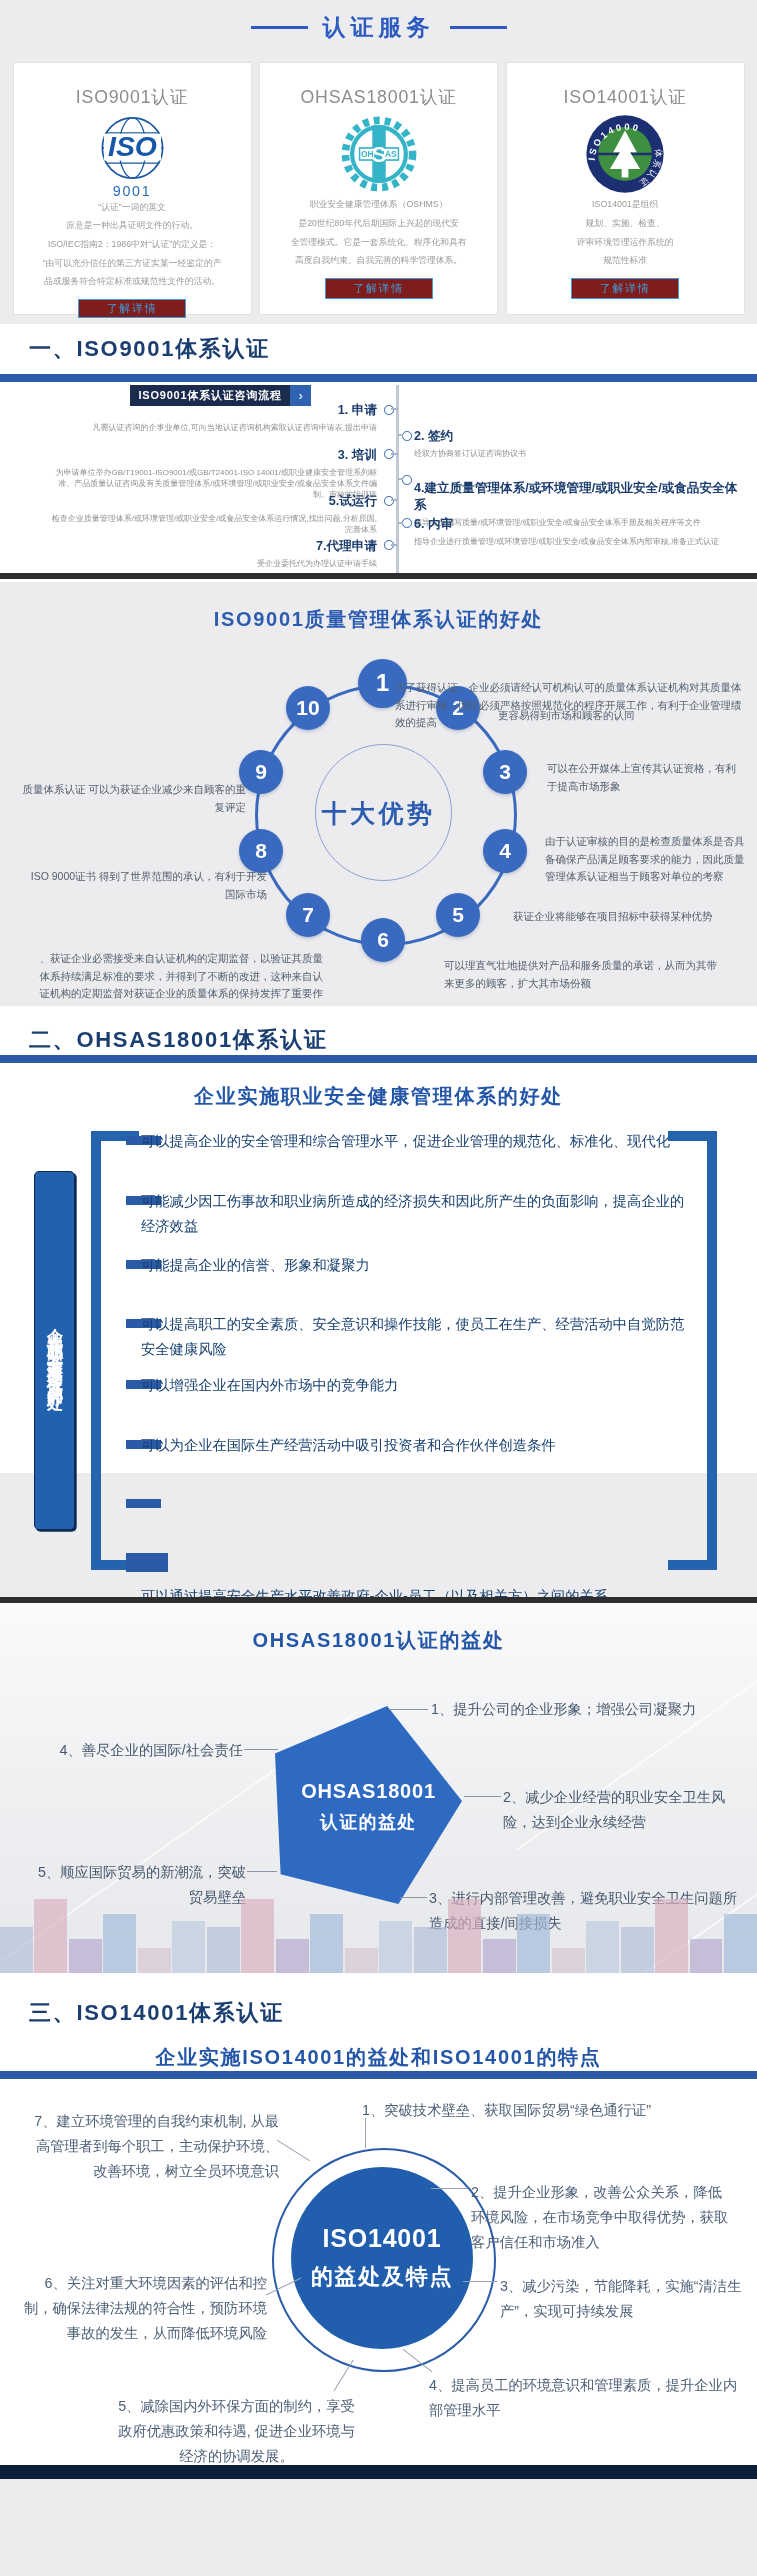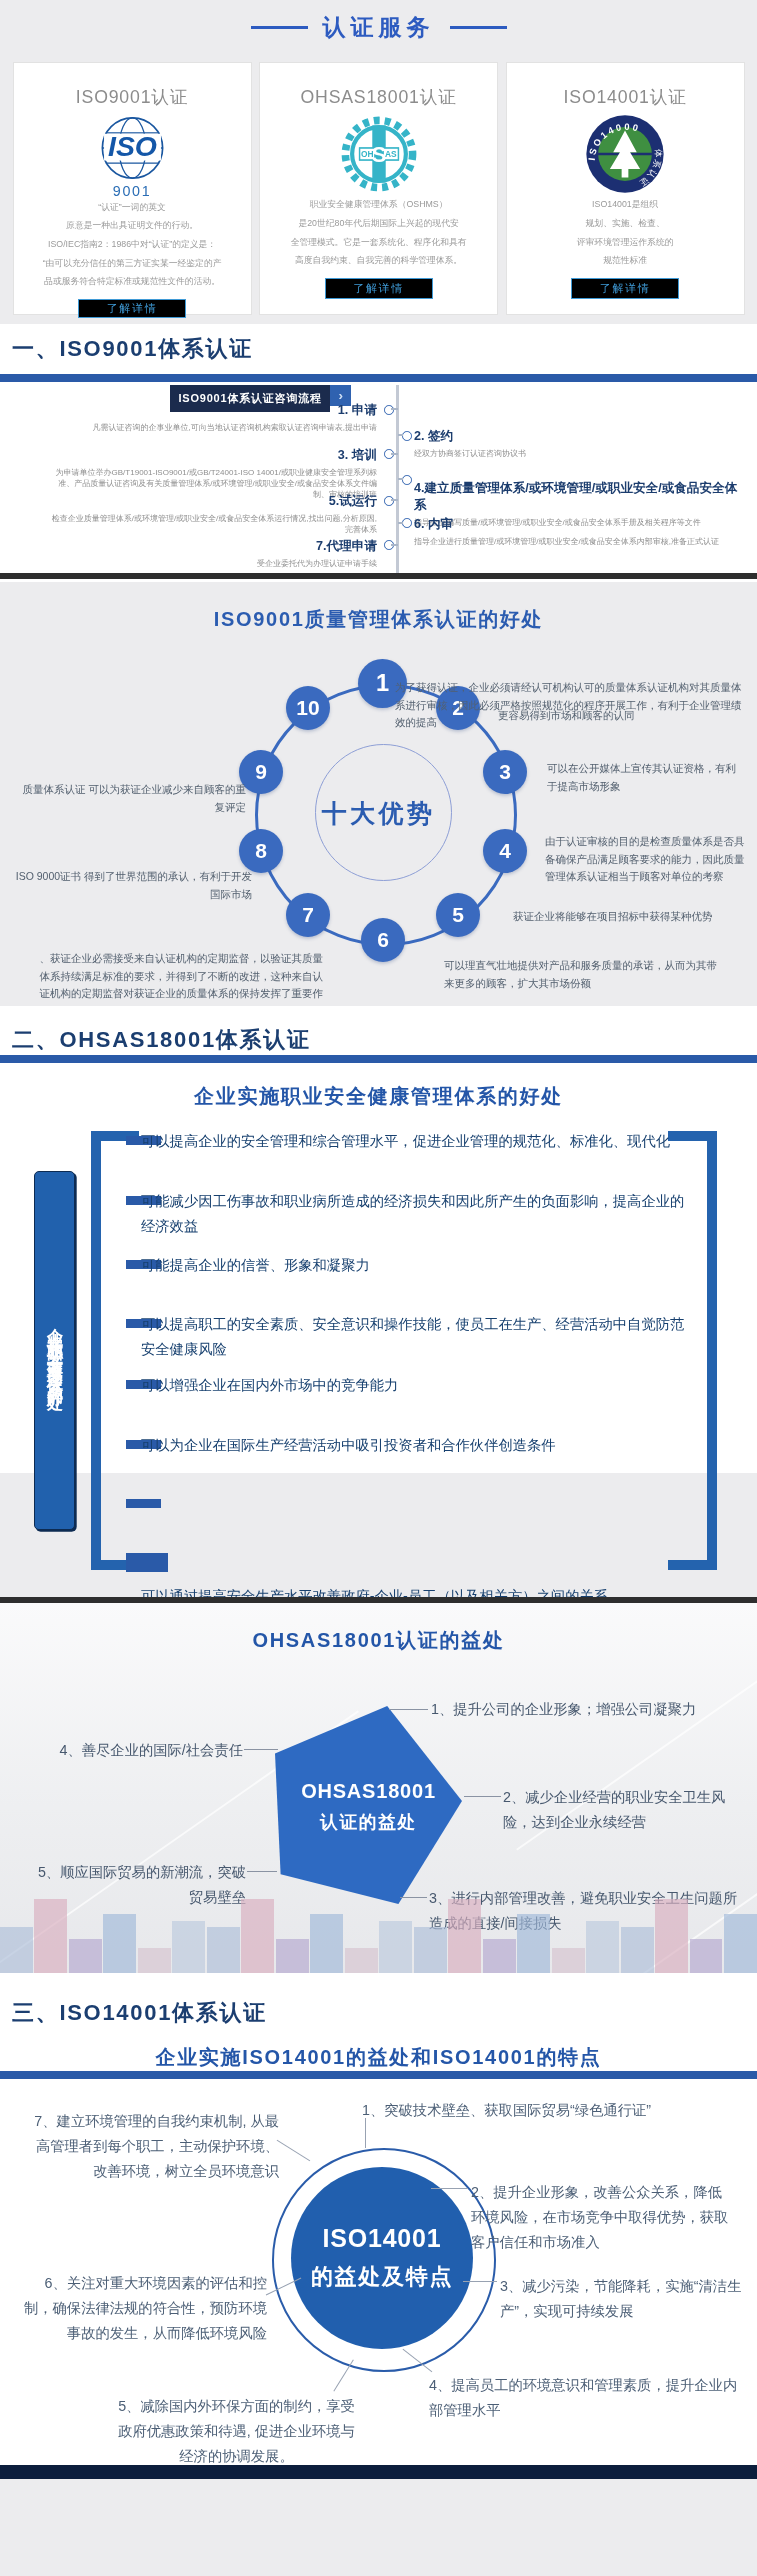--- a/index.html
+++ b/index.html
@@ -13,29 +13,29 @@
   .top-title{font-size:23px;font-weight:bold;color:#2d5bc0;letter-spacing:5px;}
 
   
   .cards{position:absolute;top:62px;left:12.6px;width:732px;display:flex;gap:7.6px;}
   .card{flex:1;height:251px;background:#fff;border:0.8px solid #e2e2e2;display:flex;flex-direction:column;align-items:center;}
   .card-title{margin-top:22px;font-size:17.7px;color:#8c8c8c;letter-spacing:0.8px;}
   .card-logo{height:94px;margin-top:3.4px;display:flex;flex-direction:column;align-items:center;justify-content:center;}
   .logo-sub{font-size:14.3px;color:#2a6db5;margin-top:-1.7px;letter-spacing:1.7px;}
   .card-desc{flex:1;display:flex;flex-direction:column;justify-content:center;gap:1.7px;width:100%;}
   .card-desc div{font-size:8.8px;color:#9a9a9a;text-align:center;line-height:17px;}
-  .card-btn{margin:8.4px 0 15px 0;width:108px;height:25px;border:0.8px solid #3f9ad6;background:#000000;color:#3f9ad6;font-size:11px;letter-spacing:1.7px;cursor:pointer;font-family:inherit;}
+  .card-btn{margin:8.4px 0 15px 0;width:108px;height:25px;border:0.8px solid #3f9ad6;background:#7f1d1d;color:#3f9ad6;font-size:11px;letter-spacing:1.7px;cursor:pointer;font-family:inherit;}
 
   
   .s1{top:324px;height:258px;}
-  .h2{position:absolute;left:12px;font-size:22px;font-weight:bold;color:#1b3e70;letter-spacing:1.7px;}
+  .h2{position:absolute;left:29px;font-size:22px;font-weight:bold;color:#1b3e70;letter-spacing:1.7px;}
   .s1 .h2{top:10px;}
   .bluebar{position:absolute;left:0;width:757px;height:7.6px;background:#2a5aa8;}
   .s1 .bluebar{top:50px;}
-  .flow-badge{position:absolute;left:130px;top:61px;height:27px;display:flex;margin-left:40px;}
+  .flow-badge{position:absolute;left:130px;top:61px;height:21px;display:flex;}
   .flow-badge .txt{background:#1b2b4d;color:#fff;font-size:11px;font-weight:bold;display:flex;align-items:center;padding:0 8.4px;letter-spacing:0.8px;}
   .flow-badge .arr{width:21px;height:21px;background:#2f62b0;color:#cfe0f5;display:flex;align-items:center;justify-content:center;font-size:13.5px;font-weight:bold;}
   .vline{position:absolute;left:396px;top:61px;width:2.5px;height:188px;background:#c3c9d4;}
   .fdot{position:absolute;width:7.6px;height:7.6px;border:1.7px solid #2f62b0;border-radius:50%;background:#fff;}
   .fcon{position:absolute;height:1.7px;background:#aab6c8;}
   .fstep{position:absolute;}
   .fstep .ft{font-size:12.6px;font-weight:bold;color:#1c3d6e;}
   .fstep .fd{font-size:8px;color:#8f8f8f;line-height:11.4px;margin-top:2.5px;}
   .fleft{width:328px;text-align:right;right:380px;}
   .fright{left:414px;width:328px;text-align:left;}
@@ -55,21 +55,21 @@
   .b5{left:436px;top:311px;} .b6{left:361px;top:336px;} .b7{left:286px;top:311px;}
   .b8{left:239px;top:247px;} .b9{left:239px;top:168px;} .b10{left:286px;top:104px;}
   .ctext{position:absolute;font-size:10.5px;color:#53606f;line-height:17.7px;}
   .ct1{left:395px;top:49px;width:347px;margin-top:48px;}
   .ct2{left:498px;top:125px;width:244px;}
   .ct3{left:547px;top:178px;width:195px;}
   .ct4{left:545px;top:251px;width:204px;}
   .ct5{left:513px;top:326px;width:237px;}
   .ct6{left:444px;top:375px;width:283px;}
   .ct7{left:34px;top:368px;width:289px;text-align:right;}
-  .ct8{left:15px;top:286px;width:237px;text-align:right;}
+  .ct8{left:30px;top:286px;width:237px;text-align:right;}
   .ct9{left:17px;top:199px;width:229px;text-align:right;}
   .ct10{left:15px;top:106px;width:279px;text-align:right;}
 
   
   .s2{top:1006px;height:467px;}
   .s2 .h2{top:18.5px;}
   .s2 .bluebar{top:49px;}
   .panel-title{position:absolute;left:0;width:757px;text-align:center;font-size:20px;font-weight:bold;color:#2456a8;letter-spacing:1.7px;}
   .s2 .panel-title{top:77px;}
   .rail{position:absolute;width:10px;background:#2463ae;}

